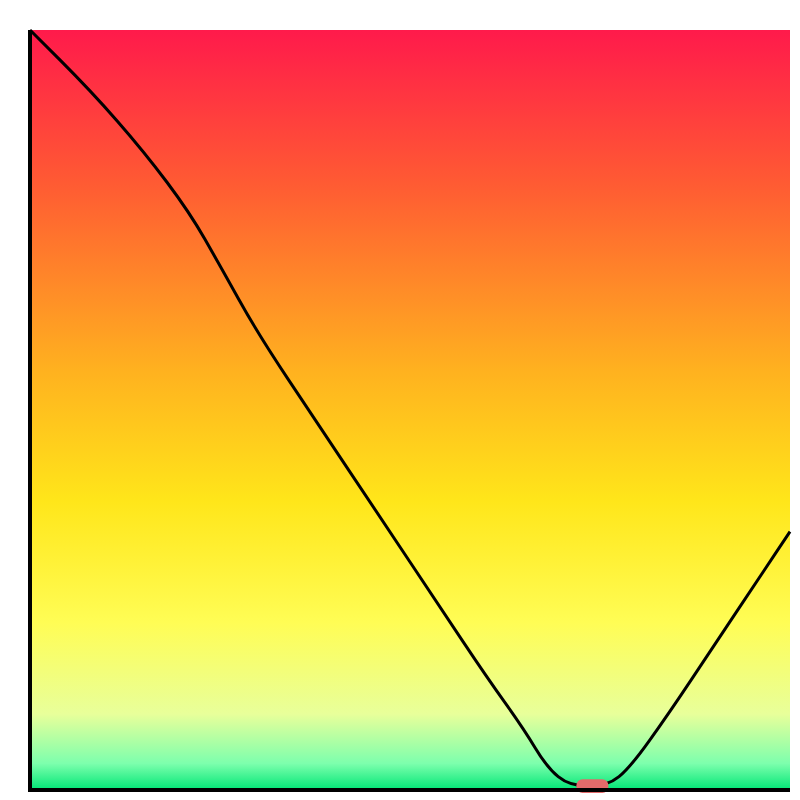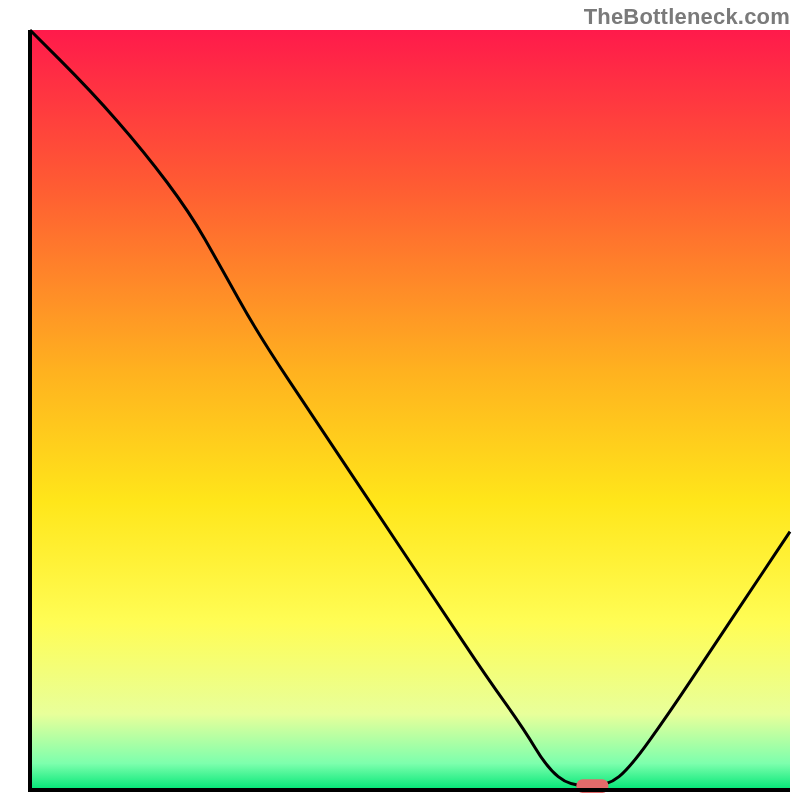--- a/index.html
+++ b/index.html
@@ -27,21 +27,20 @@
   svg {
     position: absolute;
     top: 0;
     left: 0;
   }
 </style>
 </head>
 <body>
 
 <div class="container">
-  <div class="attribution">TheBottleneck.com</div>
 
   <svg id="chart-svg" width="800" height="800">
     <defs>
       <linearGradient id="bg-grad" x1="0" y1="0" x2="0" y2="1">
           <stop offset="0%" stop-color="#ff1a4b"></stop>
           <stop offset="20%" stop-color="#ff5a33"></stop>
           <stop offset="45%" stop-color="#ffb21f"></stop>
           <stop offset="62%" stop-color="#ffe61a"></stop>
           <stop offset="78%" stop-color="#fffd55"></stop>
           <stop offset="90%" stop-color="#e8ff9a"></stop>

